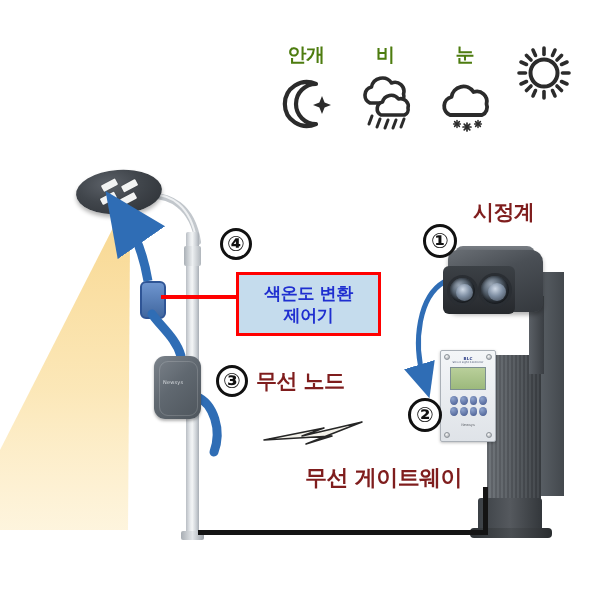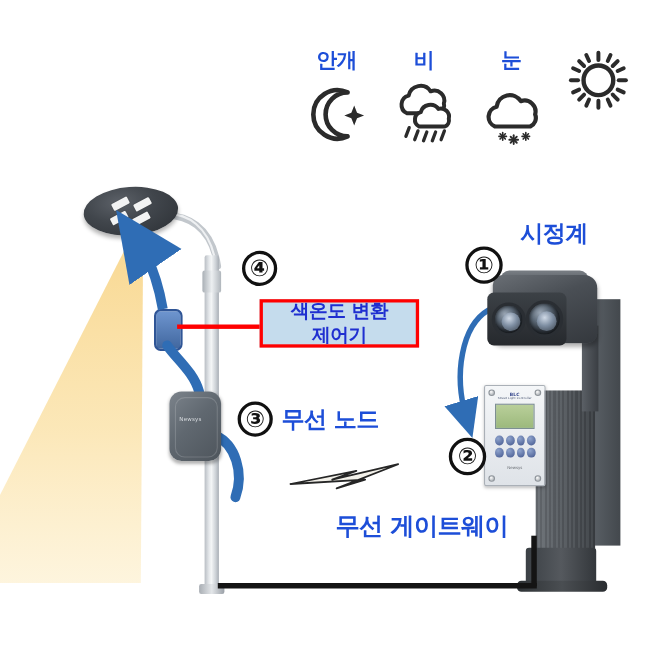--- a/index.html
+++ b/index.html
@@ -32,21 +32,21 @@
   }
   .weather-item {
     width: 72px;
     display: flex;
     flex-direction: column;
     align-items: center;
   }
   .weather-label {
     font-size: 19px;
     font-weight: bold;
-    color: #1d4ed8;
+    color: #4d7c0f;
     letter-spacing: -0.5px;
     white-space: nowrap;
     margin-bottom: 7px;
   }
   .weather-icon {
     width: 62px;
     height: 58px;
   }
 
   
@@ -153,21 +153,21 @@
     color: #d6dade;
     letter-spacing: .2px;
     white-space: nowrap;
   }
 
   
   .callout {
     left: 236px;
     top: 272px;
     width: 145px;
-    height: 44px;
+    height: 64px;
     background: #c5dced;
     border: 3px solid #ff0000;
     box-sizing: border-box;
     display: flex;
     flex-direction: column;
     align-items: center;
     justify-content: center;
   }
   .callout-line {
     font-size: 17px;
@@ -200,21 +200,21 @@
   }
   .num-1 { left: 423px; top: 224px; width: 34px; height: 34px; }
   .num-2 { left: 408px; top: 398px; width: 34px; height: 34px; }
   .num-3 { left: 216px; top: 365px; width: 32px; height: 32px; }
   .num-4 { left: 220px; top: 228px; width: 32px; height: 32px; }
 
   
   .klabel {
     font-size: 21px;
     font-weight: bold;
-    color: #1d4ed8;
+    color: #7f1d1d;
     letter-spacing: -0.6px;
     white-space: nowrap;
   }
   .lbl-visib { left: 473px; top: 198px; }
   .lbl-node  { left: 256px; top: 367px; }
   .lbl-gw    { left: 305px; top: 463px; font-size: 22px; }
 
   
   .vm-body {
     left: 448px;

